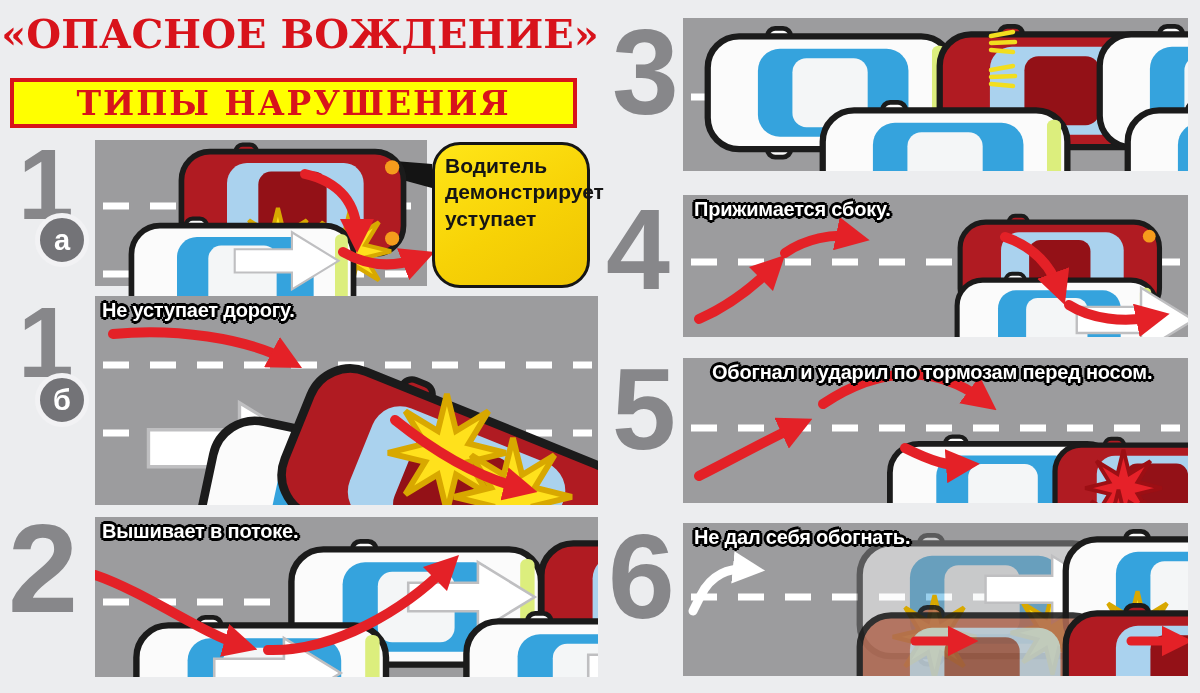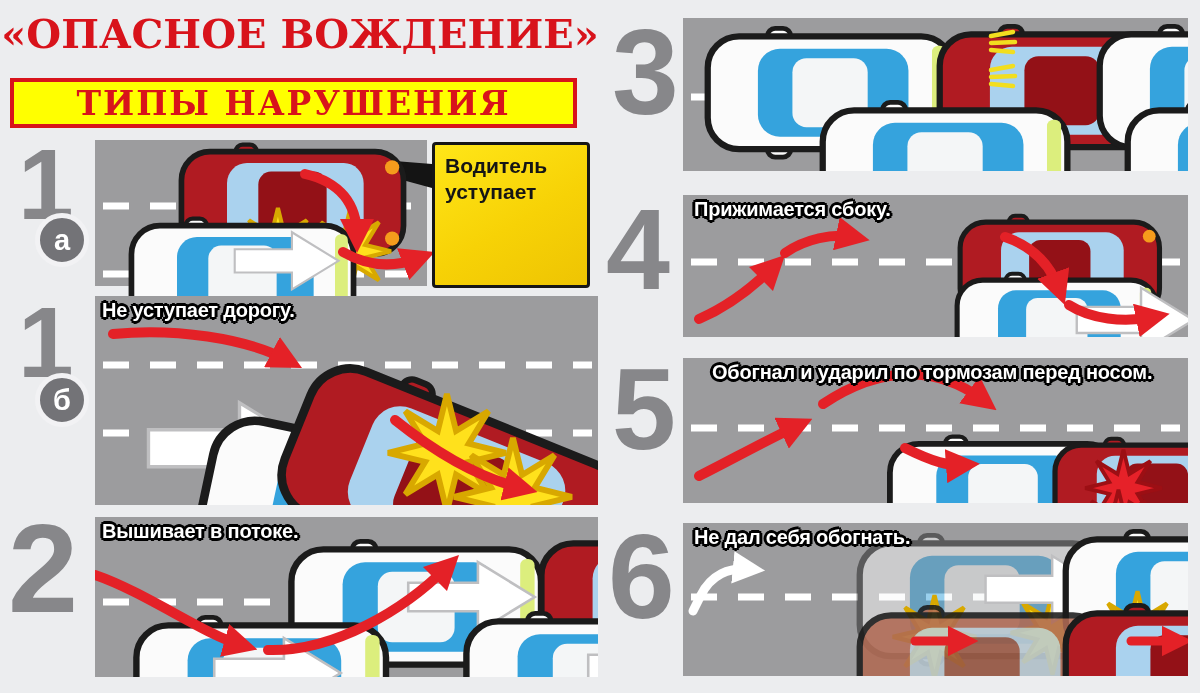--- a/index.html
+++ b/index.html
@@ -30,21 +30,21 @@
   .flash{stroke:#f2de1f;stroke-width:4.5;stroke-linecap:round;}
   .car-white{--body:#fbfbfb;--glass:#35a3dd;--roof:#f4f6f7;--nose:#dcee7d;--lamp:transparent;}
   .car-red{--body:#b01b22;--glass:#aad2ee;--roof:#931117;--nose:transparent;--lamp:#f59c1c;}
   .car-brown{--body:#b06a54;--glass:#b9c9d2;--roof:#9a5843;--nose:transparent;--lamp:#edbd4e;}
   .ghost{opacity:.5;}
   .ghost2{opacity:.88;}
   .star-red{--star:#e62129;--sstroke:#9c0f14;}
   
   .callout{position:absolute;left:432px;top:142px;width:158px;height:146px;box-sizing:border-box;
            background:linear-gradient(150deg,#ffe618 0%,#f7d206 55%,#eec403 100%);
-           border:3px solid #161616;border-radius:4px;padding:8px 18px 6px 10px;z-index:6;}
+           border:3px solid #161616;border-radius:28px;padding:8px 18px 6px 10px;z-index:6;}
   .callout div{font-size:21px;font-weight:bold;color:#151515;line-height:1.26;white-space:nowrap;}
 </style>
 </head>
 <body>
 
 <div class="stage">
 
   <svg width="0" height="0" style="position:absolute" aria-hidden="true">
     <defs>
       <symbol id="car" viewBox="0 0 160 80" overflow="visible">
@@ -96,20 +96,21 @@
     <use href="#star8" transform="translate(80,64) scale(0.62)"></use>
     <use href="#star8" transform="translate(152,66) scale(0.62)"></use>
     <use href="#car" class="car-white" transform="translate(18,80) scale(0.78)"></use>
     <use href="#barrow" transform="translate(118,88) scale(0.45)"></use>
     <path class="ra" d="M210,34 C245,42 262,64 262,96"></path>
     <path class="ra" d="M248,112 C272,126 298,128 324,118"></path>
   </svg>
 
   <div class="callout">
     <div>Водитель</div>
+    <div>демонстрирует</div>
     <div>уступает</div>
   </div>
 
   <svg class="scene" style="left:95px;top:296px;" width="503" height="209" viewBox="0 0 503 209">
     <rect x="0" y="0" width="503" height="209" fill="#9c9c9e"></rect>
     <line x1="8" y1="69" x2="497" y2="69" class="dash"></line>
     <line x1="8" y1="137" x2="497" y2="137" class="dash"></line>
     <path class="ra" d="M18,38 C80,32 150,42 192,64"></path>
     <use href="#barrow" transform="translate(12,100) scale(0.5)"></use>
     <use href="#car" class="car-white" transform="translate(148,146) rotate(12) scale(0.82) translate(-80,-40)"></use>

